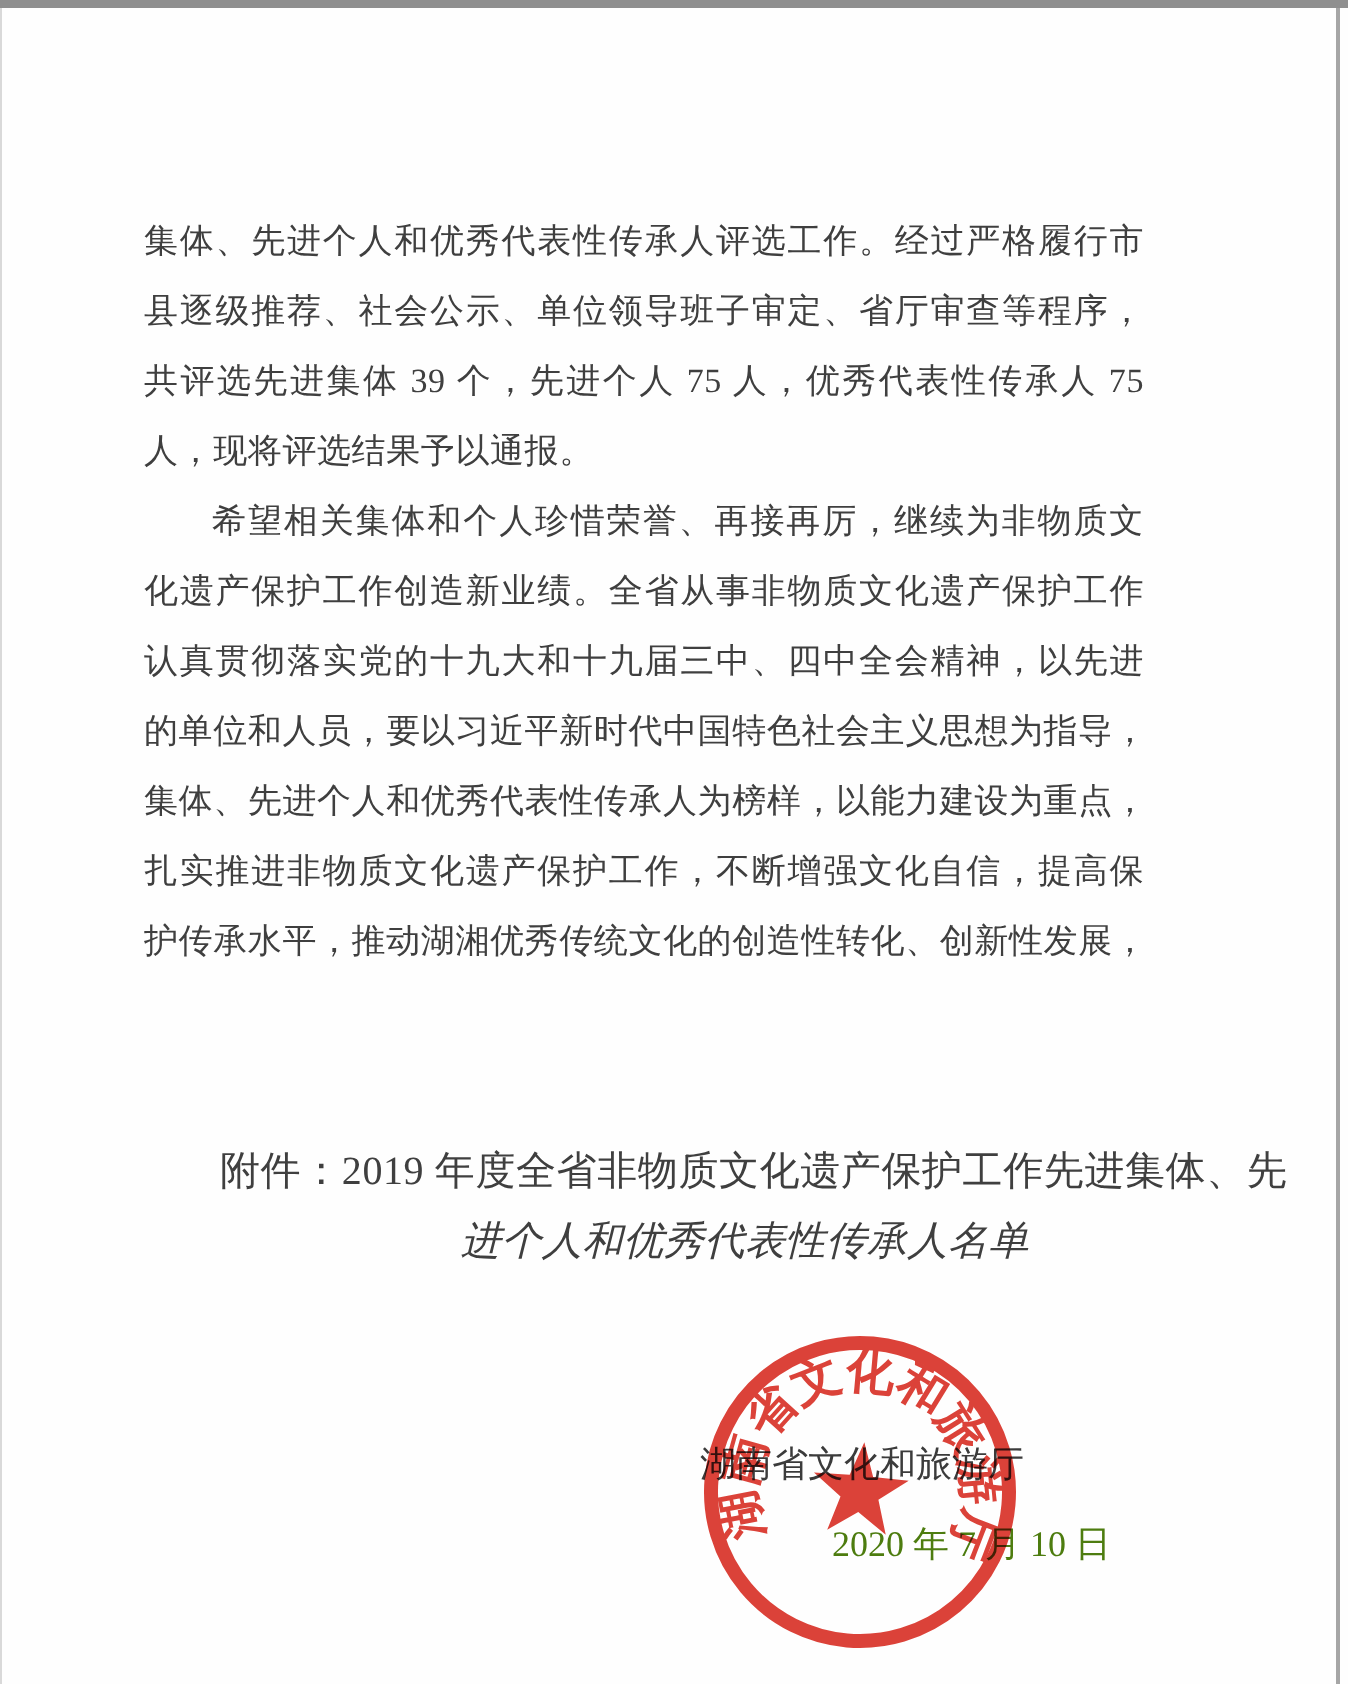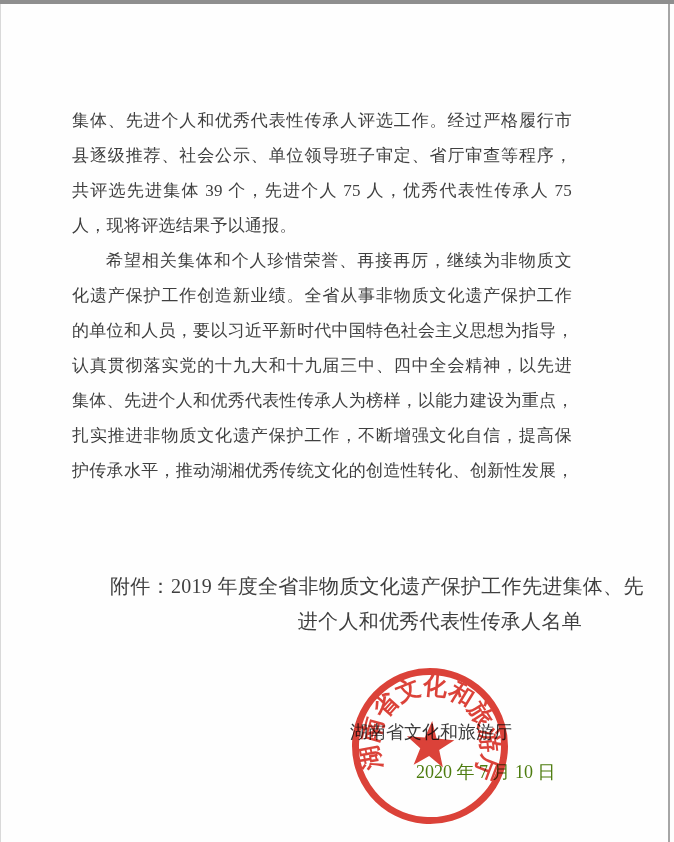--- a/index.html
+++ b/index.html
@@ -72,22 +72,23 @@
   .attachment .att-line-1 {
     height: 35px;
     padding-left: 28px;
     text-align: justify;
     text-align-last: justify;
     white-space: nowrap;
   }
   .attachment .att-line-2 {
     height: 35px;
     padding-left: 81px;
-    text-align: right;
+    text-align: center;
     white-space: nowrap;
+    font-style: italic;
   }
 
   
   .sig-org {
     position: absolute;
     left: 350px;
     top: 720px;
     font-size: 18px;
     line-height: 24px;
     letter-spacing: 0px;
@@ -126,22 +127,22 @@
   <div class="edge-right"></div>
   <div class="edge-left"></div>
 
   <div class="body-text">
     <div class="line">集体、先进个人和优秀代表性传承人评选工作。经过严格履行市</div>
     <div class="line">县逐级推荐、社会公示、单位领导班子审定、省厅审查等程序，</div>
     <div class="line">共评选先进集体 39 个，先进个人 75 人，优秀代表性传承人 75</div>
     <div class="line para-end">人，现将评选结果予以通报。</div>
     <div class="line indent-first">希望相关集体和个人珍惜荣誉、再接再厉，继续为非物质文</div>
     <div class="line">化遗产保护工作创造新业绩。全省从事非物质文化遗产保护工作</div>
+    <div class="line">认真贯彻落实党的十九大和十九届三中、四中全会精神，以先进</div>
     <div class="line">的单位和人员，要以习近平新时代中国特色社会主义思想为指导，</div>
-    <div class="line">认真贯彻落实党的十九大和十九届三中、四中全会精神，以先进</div>
     <div class="line">集体、先进个人和优秀代表性传承人为榜样，以能力建设为重点，</div>
     <div class="line">扎实推进非物质文化遗产保护工作，不断增强文化自信，提高保</div>
     <div class="line">护传承水平，推动湖湘优秀传统文化的创造性转化、创新性发展，</div>
   </div>
 
   <div class="attachment">
     <div class="att-line-1">附件：2019 年度全省非物质文化遗产保护工作先进集体、先</div>
     <div class="att-line-2">进个人和优秀代表性传承人名单</div>
   </div>
 

